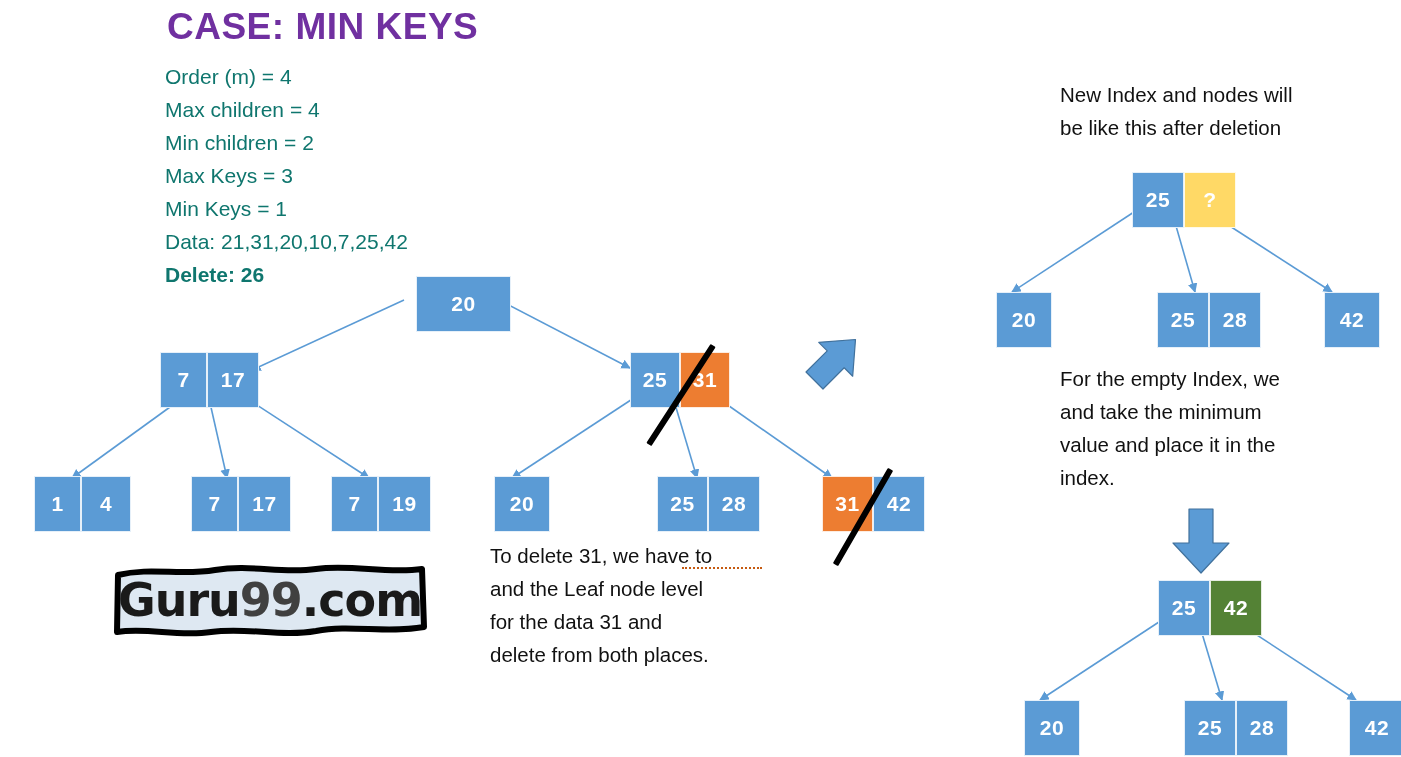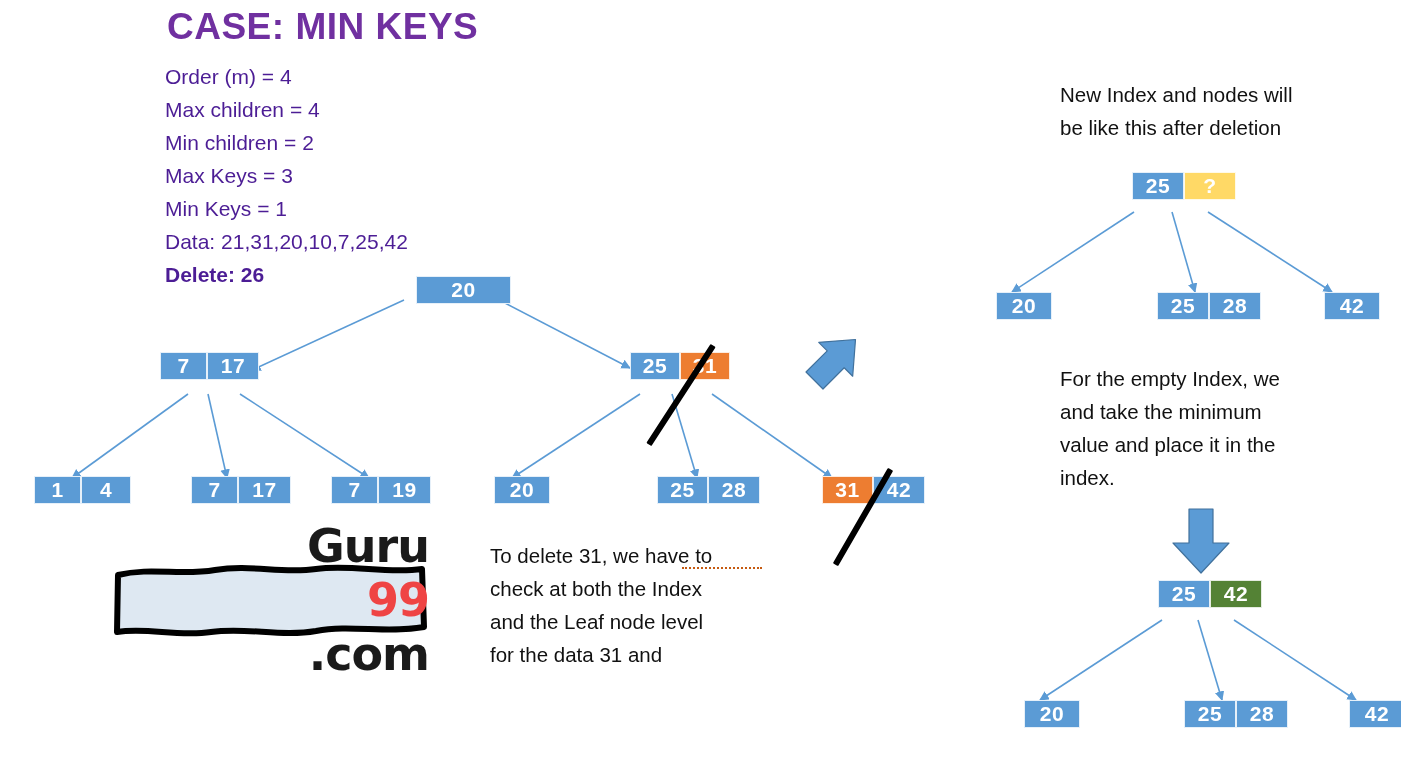--- a/index.html
+++ b/index.html
@@ -14,42 +14,42 @@
   .stage{position:absolute;left:0;top:0;width:1401px;height:757px;margin-left:12px;}
 
   
   #title{
     position:absolute;left:155px;top:8px;
     font-size:37px;font-weight:bold;color:#7030A0;
     letter-spacing:0.5px;line-height:1;
   }
   .spec{
     position:absolute;left:153px;
-    font-size:21px;line-height:33px;color:#4c1d95;
+    font-size:21px;line-height:33px;color:#0f766e;
     white-space:pre;
   }
   .spec.b{font-weight:bold;}
 
   .para{
     position:absolute;
     font-size:20.5px;line-height:33px;color:#111;
   }
   .sp-underline{
     border-bottom:2px dotted #C55A11;
     padding-bottom:1px;
   }
 
   
   #links{position:absolute;left:0;top:0;width:1401px;height:757px;pointer-events:none;}
 
   
   .node{
     position:absolute;
     display:flex;
-    height:28px;
+    height:56px;
     box-sizing:border-box;
     padding-left:12px;
   }
   .cell{
     box-sizing:border-box;
     display:flex;align-items:center;justify-content:center;
     color:#ffffff;
     font-size:21px;font-weight:bold;
     border:1px solid rgba(255,255,255,.85);
     letter-spacing:0.5px;
@@ -72,26 +72,26 @@
 
   
   #logo{
     position:absolute;left:99px;top:561px;width:318px;height:77px;
   }
   #logo .plate{
     position:absolute;left:0;top:0;width:100%;height:100%;
   }
   #logo .txt{
     position:absolute;left:0;top:0;width:100%;height:100%;
-    display:flex;align-items:flex-end;justify-content:center;
+    display:flex;align-items:center;justify-content:center;
     font-family:"DejaVu Sans", sans-serif;
-    font-size:46px;font-weight:bold;letter-spacing:-1px;flex-direction:column;
+    font-size:46px;font-weight:bold;letter-spacing:-1px;
   }
   #logo .k{color:#1a1a1a;}
-  #logo .g{color:#ef4444;}
+  #logo .g{color:#404040;}
 </style>
 </head>
 <body>
 
 <div class="stage">
 
   <svg id="links" viewBox="0 0 1401 757" xmlns="http://www.w3.org/2000/svg">
     <defs>
       <marker id="ah" markerWidth="7" markerHeight="7" refX="5.4" refY="3" orient="auto">
         <path d="M0,0 L6,3 L0,6 z" fill="#5B9BD5"></path>
@@ -171,23 +171,23 @@
   <div class="strike" style="left:796px;top:514px;width:110px;height:6px;transform:rotate(-60deg);"></div>
 
   <svg class="blockarrow" style="left:785px;top:325px;" width="76" height="70" viewBox="0 0 76 70">
     <g transform="rotate(45 38 35)">
       <path d="M38,6 L62,34 L50,34 L50,64 L26,64 L26,34 L14,34 Z" fill="#5B9BD5" stroke="#41719C" stroke-width="1.2" stroke-linejoin="round"></path>
     </g>
   </svg>
 
   <div class="para" style="left:478px;top:539px;width:300px;">
     <div><span>To delete 31, we have to</span></div>
-    <div>check at both the Index</div>
     <div>and the Leaf node level</div>
     <div>for the data 31 and</div>
+    <div>delete from both places.</div>
   </div>
   <div class="sp-underline" style="position:absolute;left:670px;top:566px;width:80px;height:0;"></div>
 
   <div id="logo">
     <svg class="plate" viewBox="0 0 318 77" preserveAspectRatio="none">
       <path d="M7,14 C40,6 70,15 104,9 C140,3 170,13 205,8 C240,3 275,13 311,8
                L313,66 C275,73 240,63 205,70 C170,76 135,66 100,71 C66,76 36,66 6,71 Z" fill="#DEE8F2" stroke="#000000" stroke-width="6" stroke-linejoin="round"></path>
     </svg>
     <div class="txt">
       <span class="k">Guru</span>

